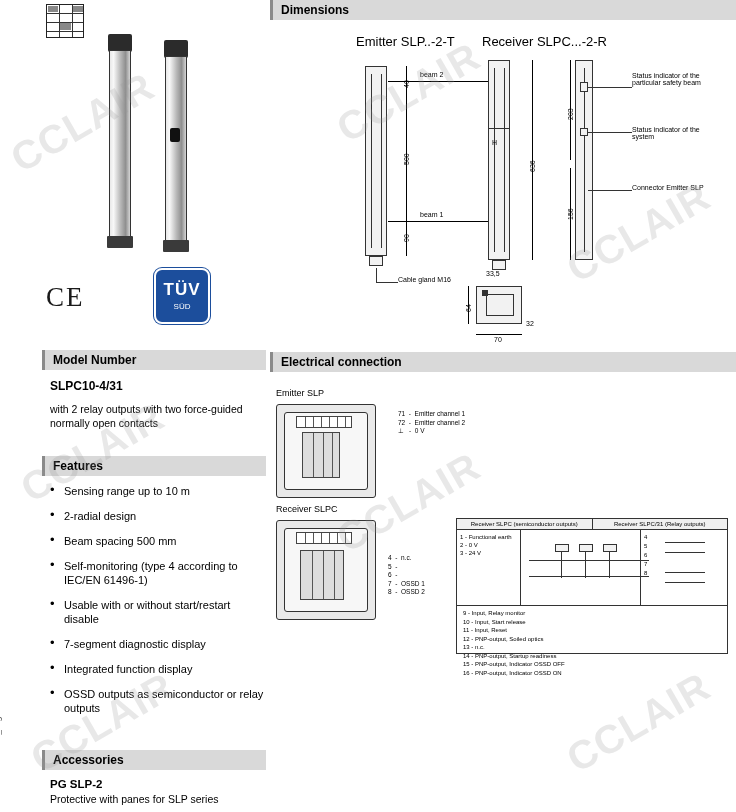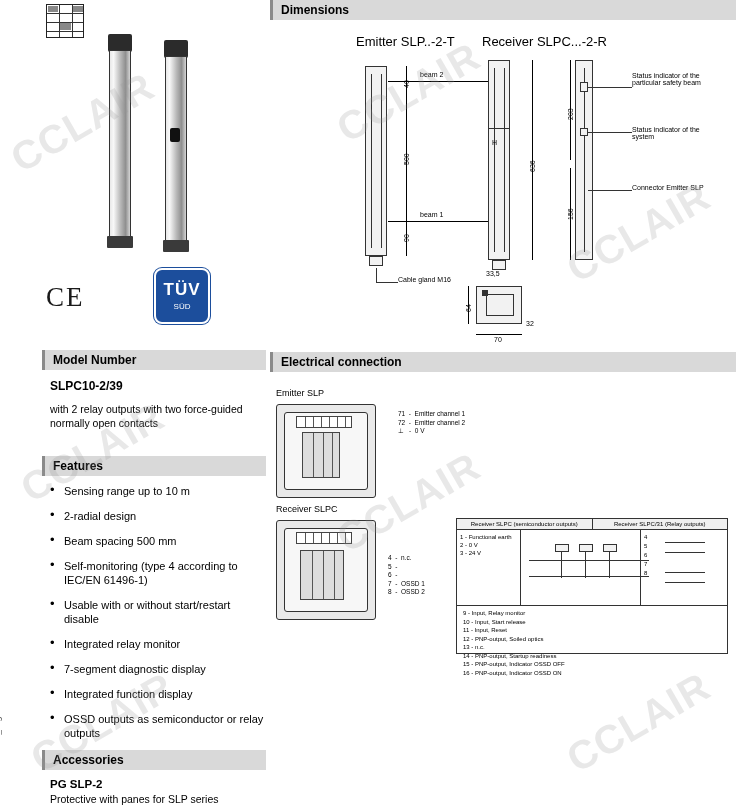--- a/index.html
+++ b/index.html
@@ -164,33 +164,32 @@
 
       <div class="ce-mark">CE</div>
       <div class="tuv">
         <div class="t1">TÜV</div>
         <div class="t2">SÜD</div>
       </div>
     </div>
 
     <div class="left-block" style="top:350px;">
       <div class="sec-head">Model Number</div>
-      <div class="model-name">SLPC10-2/39</div>
+      <div class="model-name">SLPC10-4/31</div>
       <div class="model-desc">with 2 relay outputs with two force-guided normally open contacts</div>
     </div>
 
     <div class="left-block" style="top:456px;">
       <div class="sec-head">Features</div>
       <ul class="features">
         <li>Sensing range up to 10 m</li>
         <li>2-radial design</li>
         <li>Beam spacing 500 mm</li>
         <li>Self-monitoring (type 4 according to IEC/EN 61496-1)</li>
         <li>Usable with or without start/restart disable</li>
-        <li>Integrated relay monitor</li>
         <li>7-segment diagnostic display</li>
         <li>Integrated function display</li>
         <li>OSSD outputs as semiconductor or relay outputs</li>
       </ul>
     </div>
 
     <div class="left-block" style="top:750px;">
       <div class="sec-head">Accessories</div>
       <div class="acc-name">PG SLP-2</div>
       <div class="acc-desc">Protective with panes for SLP series</div>

